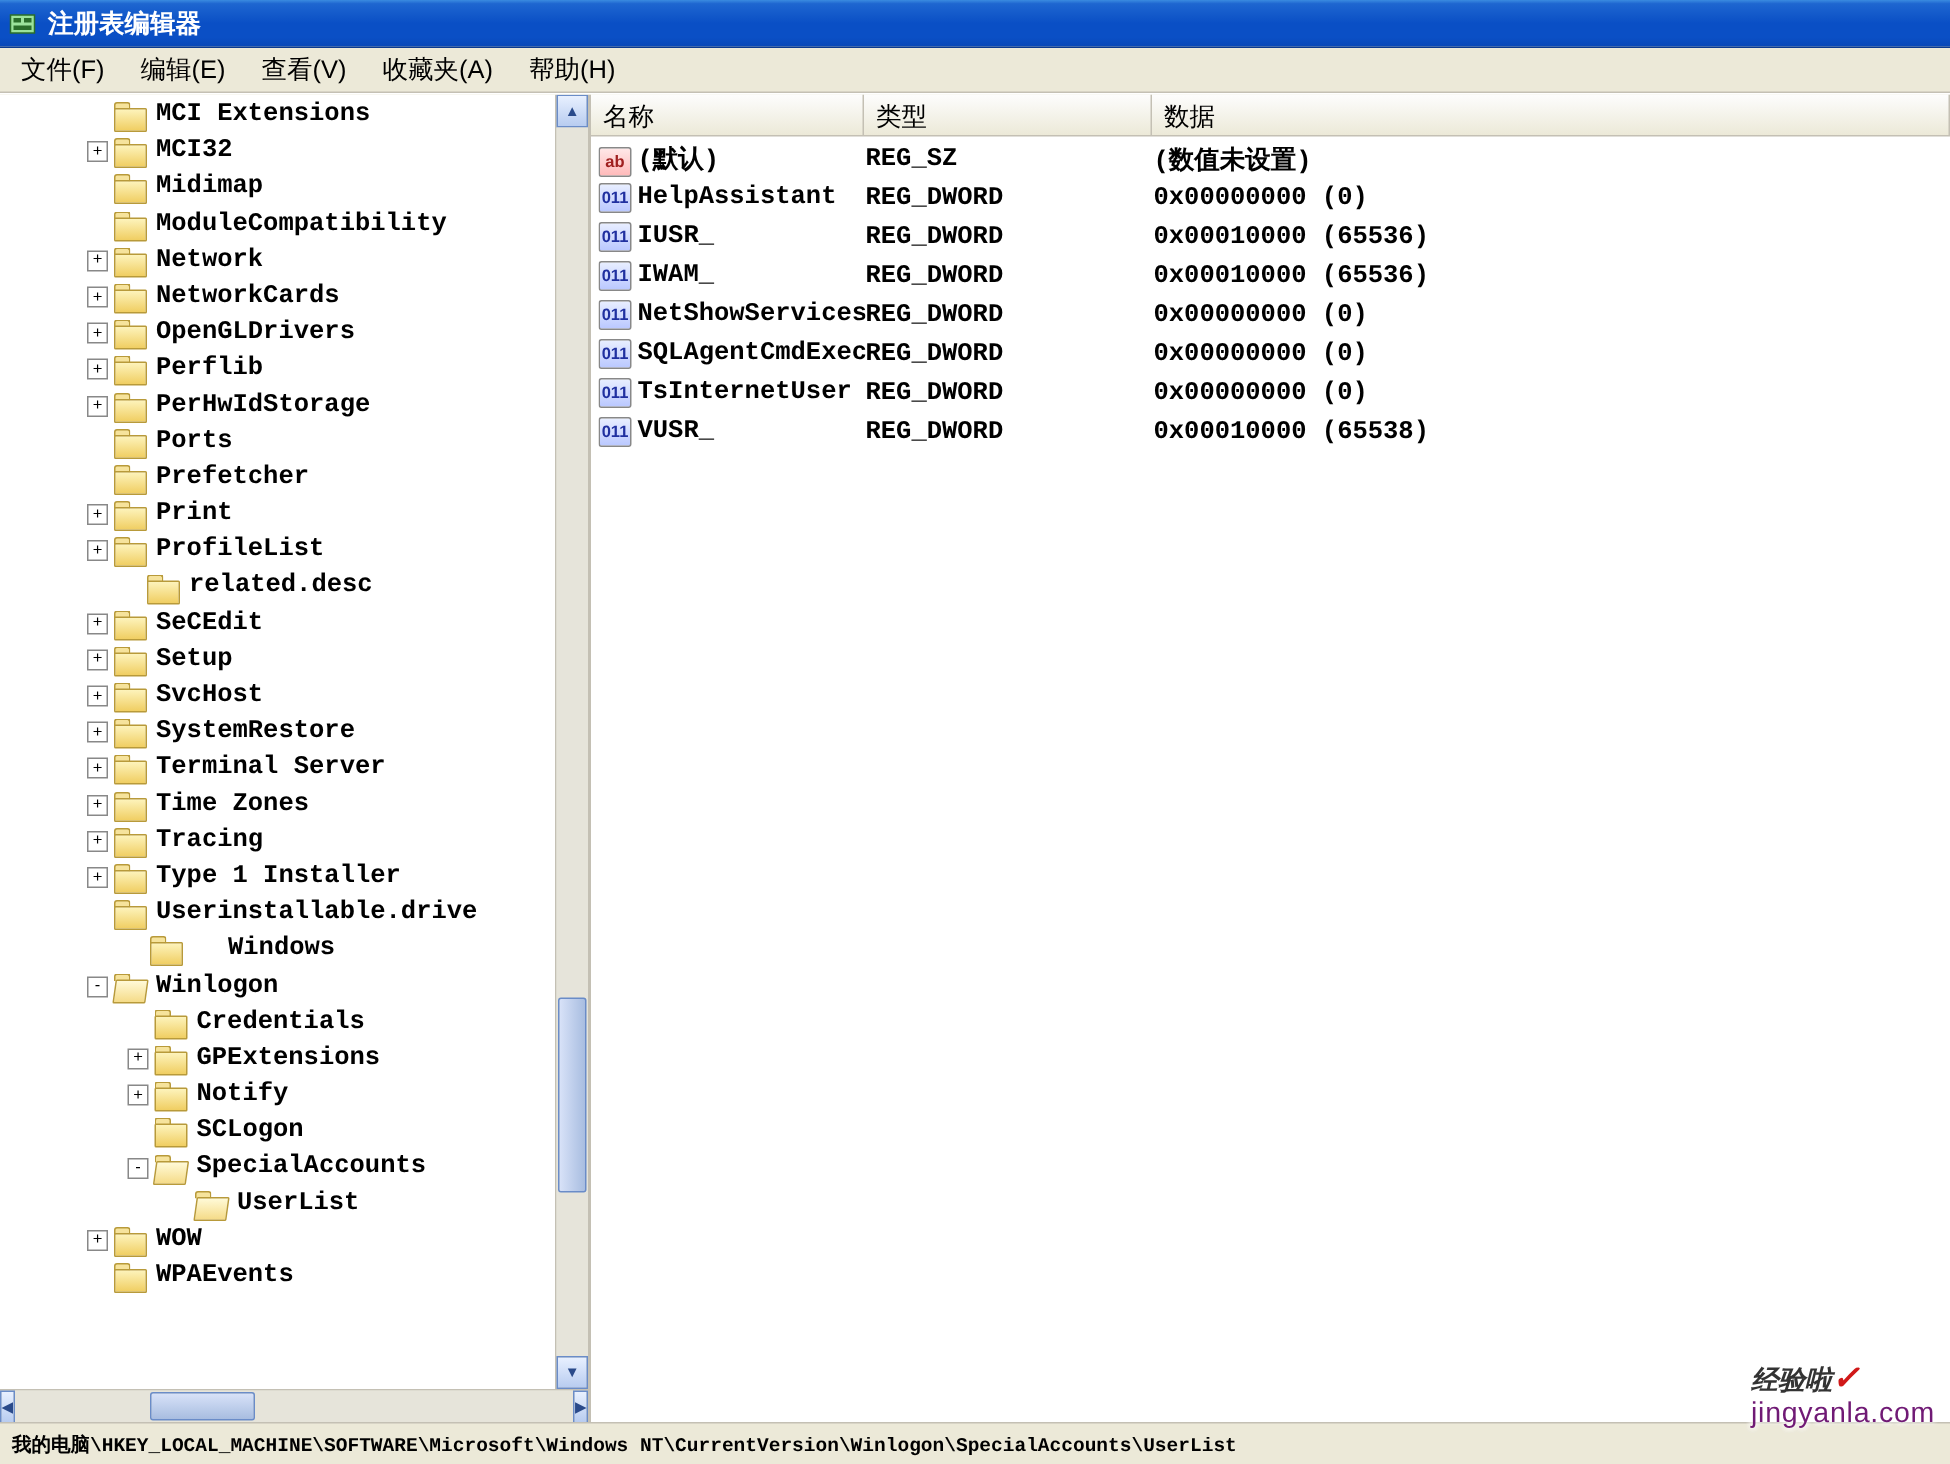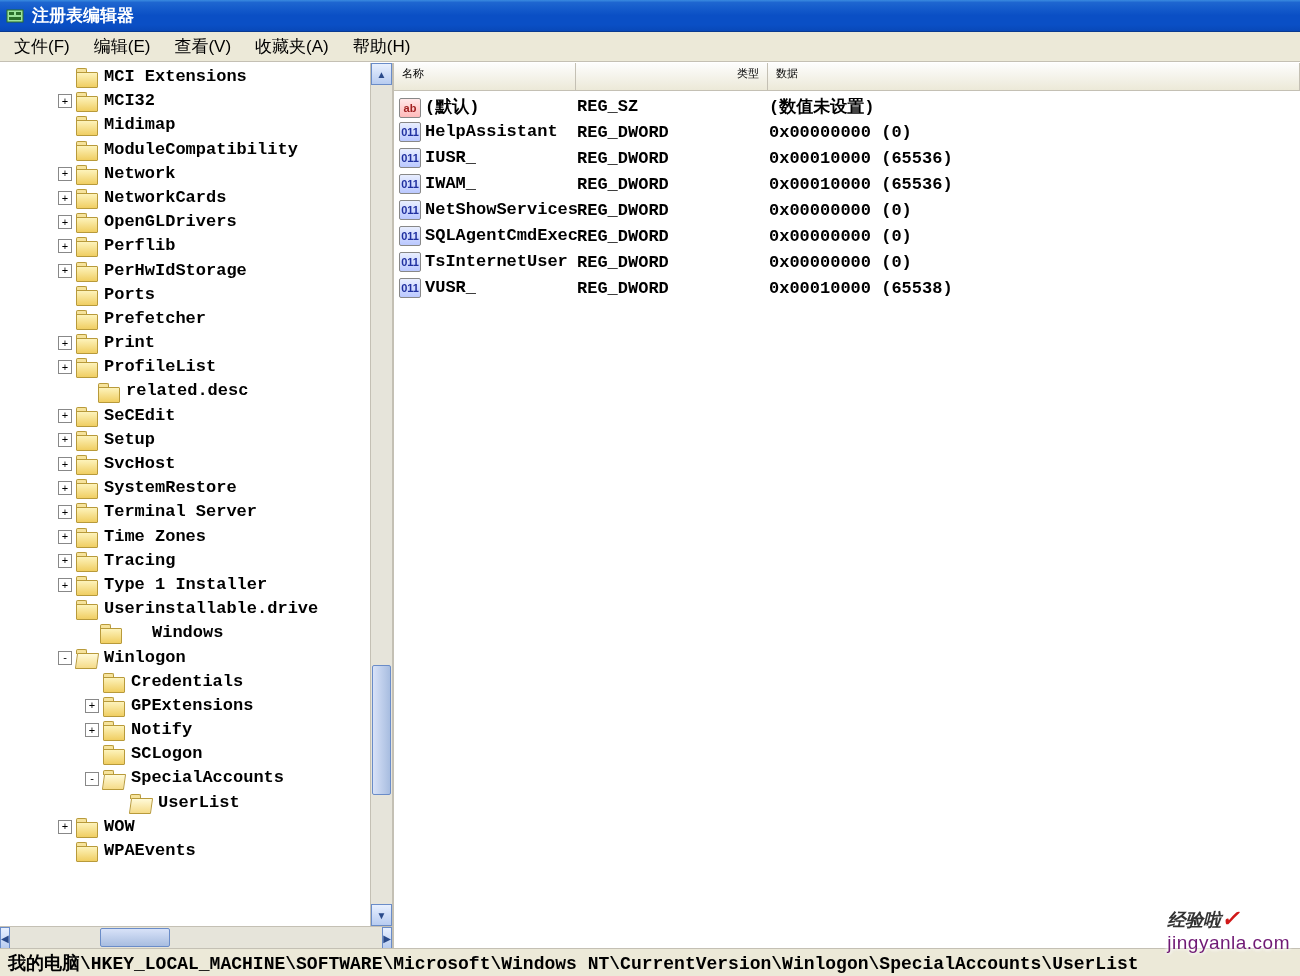--- a/index.html
+++ b/index.html
@@ -19,34 +19,34 @@
 .folder-icon::after { content: ""; position: absolute; top: 4px; left: 0; width: 20px; height: 14px; background: linear-gradient(to bottom, #fdf3bb, #f0ce62); border: 1px solid #b89a3a; border-radius: 1px; }
 .folder-icon.open::after { background: linear-gradient(to bottom, #fffad8, #f5db88); transform: skewX(-8deg); }
 .tree-scrollbar { width: 22px; background: #e6e4da; border-left: 1px solid #c4c0b4; display: flex; flex-direction: column; }
 .sb-btn { height: 22px; background: linear-gradient(to bottom, #e8f0ff, #b8ccf0); border: 1px solid #6a8cc8; display: flex; align-items: center; justify-content: center; font-size: 10px; color: #2a4a8a; }
 .sb-track { flex: 1; background: #e6e4da; position: relative; }
 .sb-thumb { position: absolute; left: 1px; right: 1px; top: 580px; height: 130px; background: linear-gradient(to right, #d8e2f8, #a8bde0); border: 1px solid #6a8cc8; border-radius: 2px; }
 .tree-hs { height: 22px; background: #e6e4da; border-top: 1px solid #c4c0b4; display: flex; }
 .hs-track { flex: 1; position: relative; background: #e6e4da; }
 .hs-thumb { position: absolute; top: 1px; bottom: 1px; left: 90px; width: 70px; background: linear-gradient(to bottom, #d8e2f8, #a8bde0); border: 1px solid #6a8cc8; border-radius: 2px; }
 .list-panel { flex: 1; background: #fff; display: flex; flex-direction: column; }
-.list-header { height: 28px; background: linear-gradient(to bottom, #fdfdfd, #ece9d8); border-bottom: 1px solid #c4c0b4; display: flex; font-size: 11px; }
+.list-header { height: 28px; background: linear-gradient(to bottom, #fdfdfd, #ece9d8); border-bottom: 1px solid #c4c0b4; display: flex; font-size: 17px; }
 .list-header > div { padding: 3px 8px; border-right: 1px solid #c4c0b4; }
 .col-name { width: 182px; }
-.col-type { width: 192px; text-align: right; }
+.col-type { width: 192px; }
 .col-data { flex: 1; }
 .list-body { flex: 1; padding: 2px 0 0 5px; font-family: "Courier New", monospace; font-size: 17px; font-weight: bold; }
 .list-row { display: flex; align-items: center; height: 26px; }
 .val-icon { width: 22px; height: 20px; margin-right: 4px; display: inline-flex; align-items: center; justify-content: center; border: 1px solid #888; border-radius: 2px; font-size: 11px; font-family: sans-serif; }
 .val-icon.str { background: linear-gradient(to bottom, #ffe8e8, #ffbaba); color: #a02020; }
 .val-icon.bin { background: linear-gradient(to bottom, #e8eeff, #bac8ff); color: #2030a0; }
 .list-row .c1 { width: 178px; white-space: nowrap; overflow: hidden; }
 .list-row .c2 { width: 192px; }
 .list-row .c3 { flex: 1; }
-.statusbar { height: 28px; background: #ece9d8; border-top: 1px solid #c4c0b4; padding: 3px 8px; font-family: "Courier New", monospace; font-size: 18px; font-weight: bold; display: flex; align-items: center; }
+.statusbar { height: 28px; background: #ece9d8; border-top: 1px solid #c4c0b4; padding: 3px 8px; font-family: "Courier New", monospace; font-size: 13px; font-weight: bold; display: flex; align-items: center; }
 .watermark { position: absolute; right: 10px; bottom: 22px; font-family: sans-serif; font-size: 18px; font-style: italic; font-weight: bold; color: #333; text-shadow: 0 0 4px #fff, 0 0 4px #fff, 0 0 4px #fff; pointer-events: none; }
 .watermark .check { color: #d01818; font-size: 22px; }
 .watermark .domain { display: block; font-size: 19px; font-style: normal; font-weight: normal; color: #701a75; text-align: center; letter-spacing: 0.5px; }
 .tree-outer { flex: 1; display: flex; overflow: hidden; }
 </style>
 </head>
 <body>
 
 <div class="titlebar">
   <span class="app-icon">

